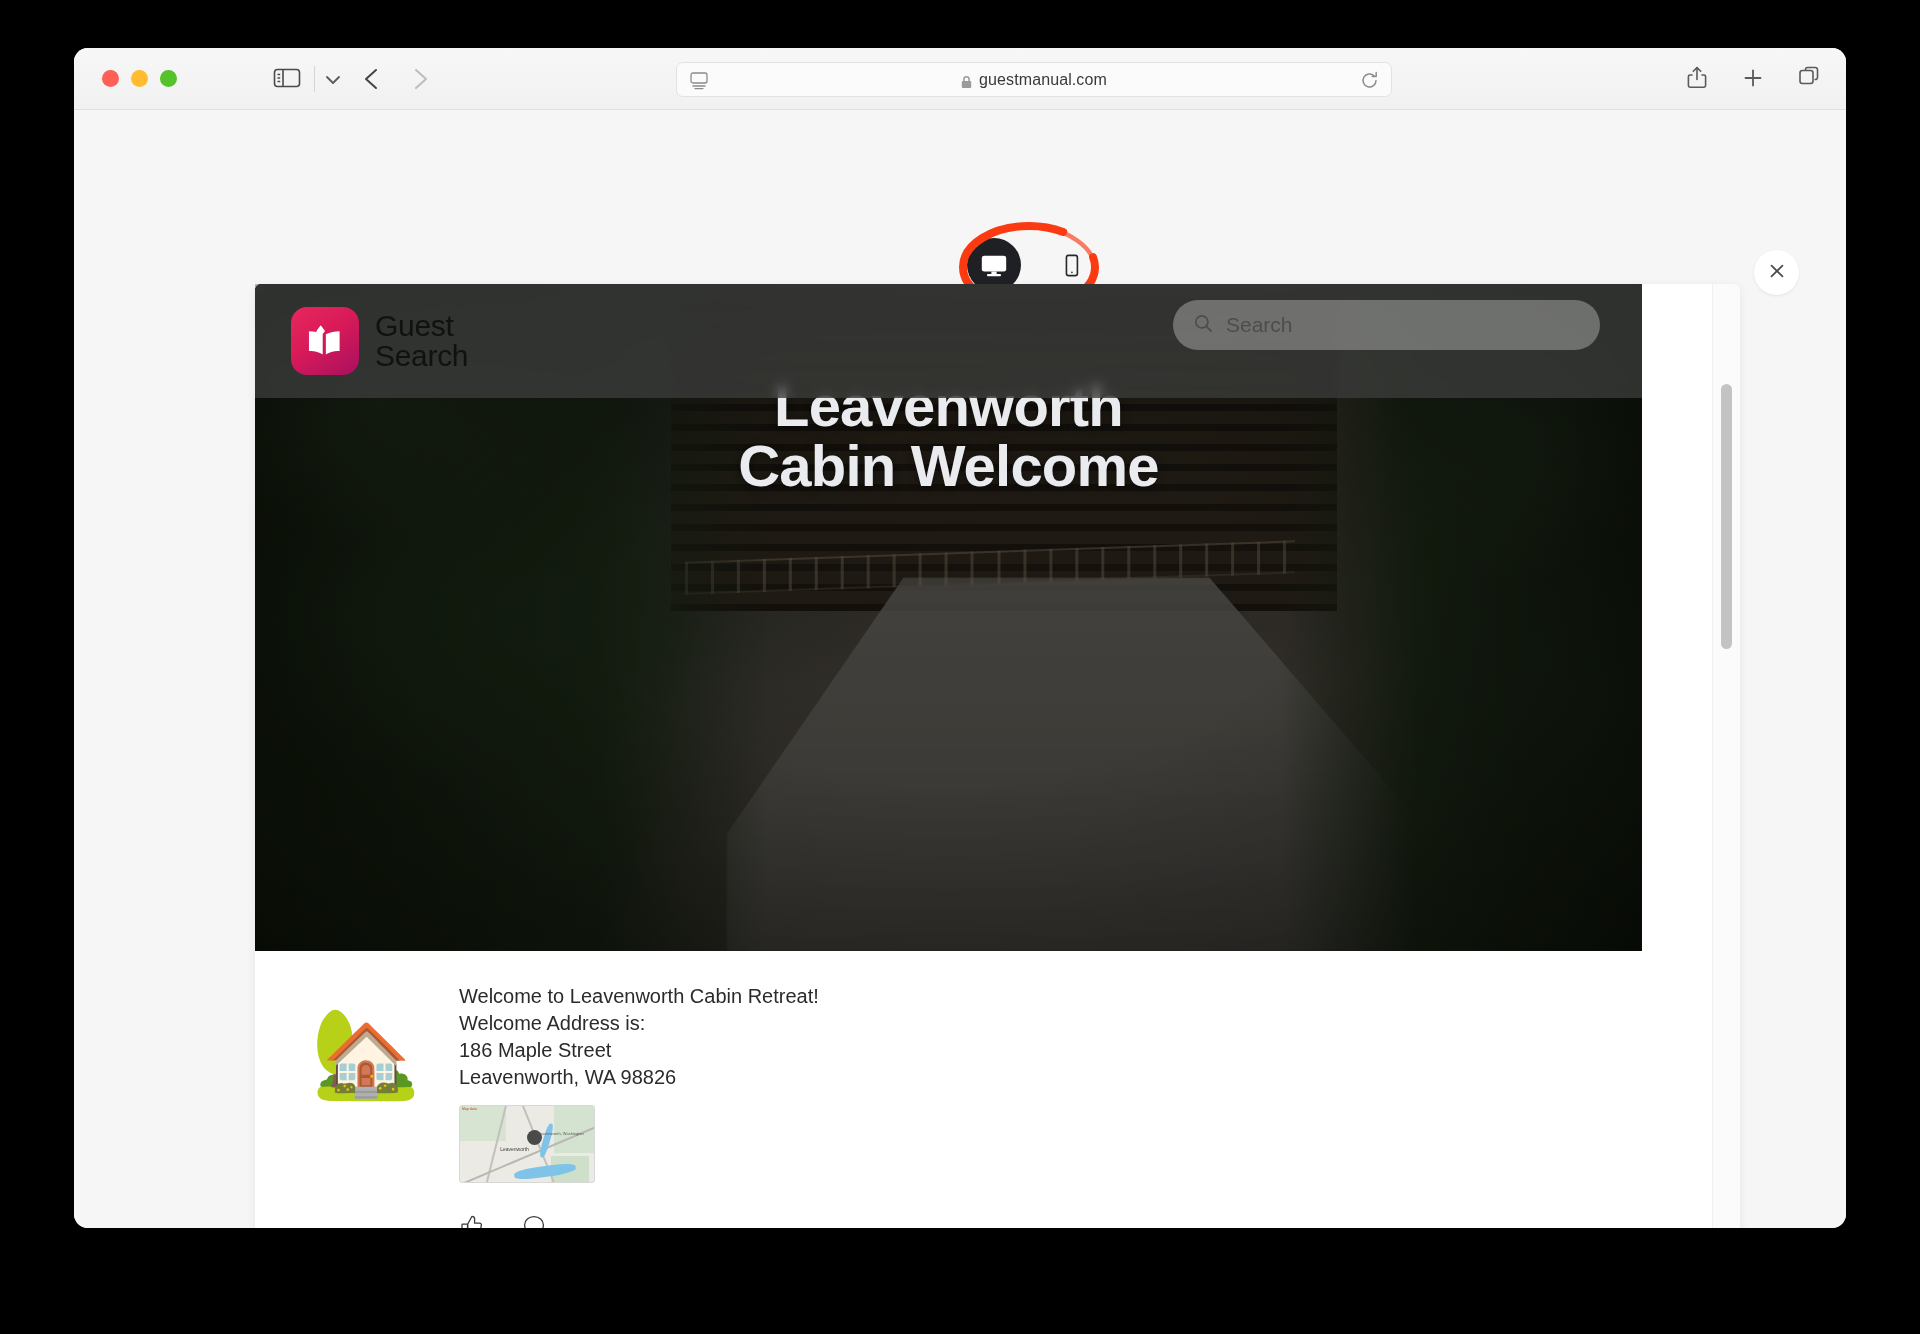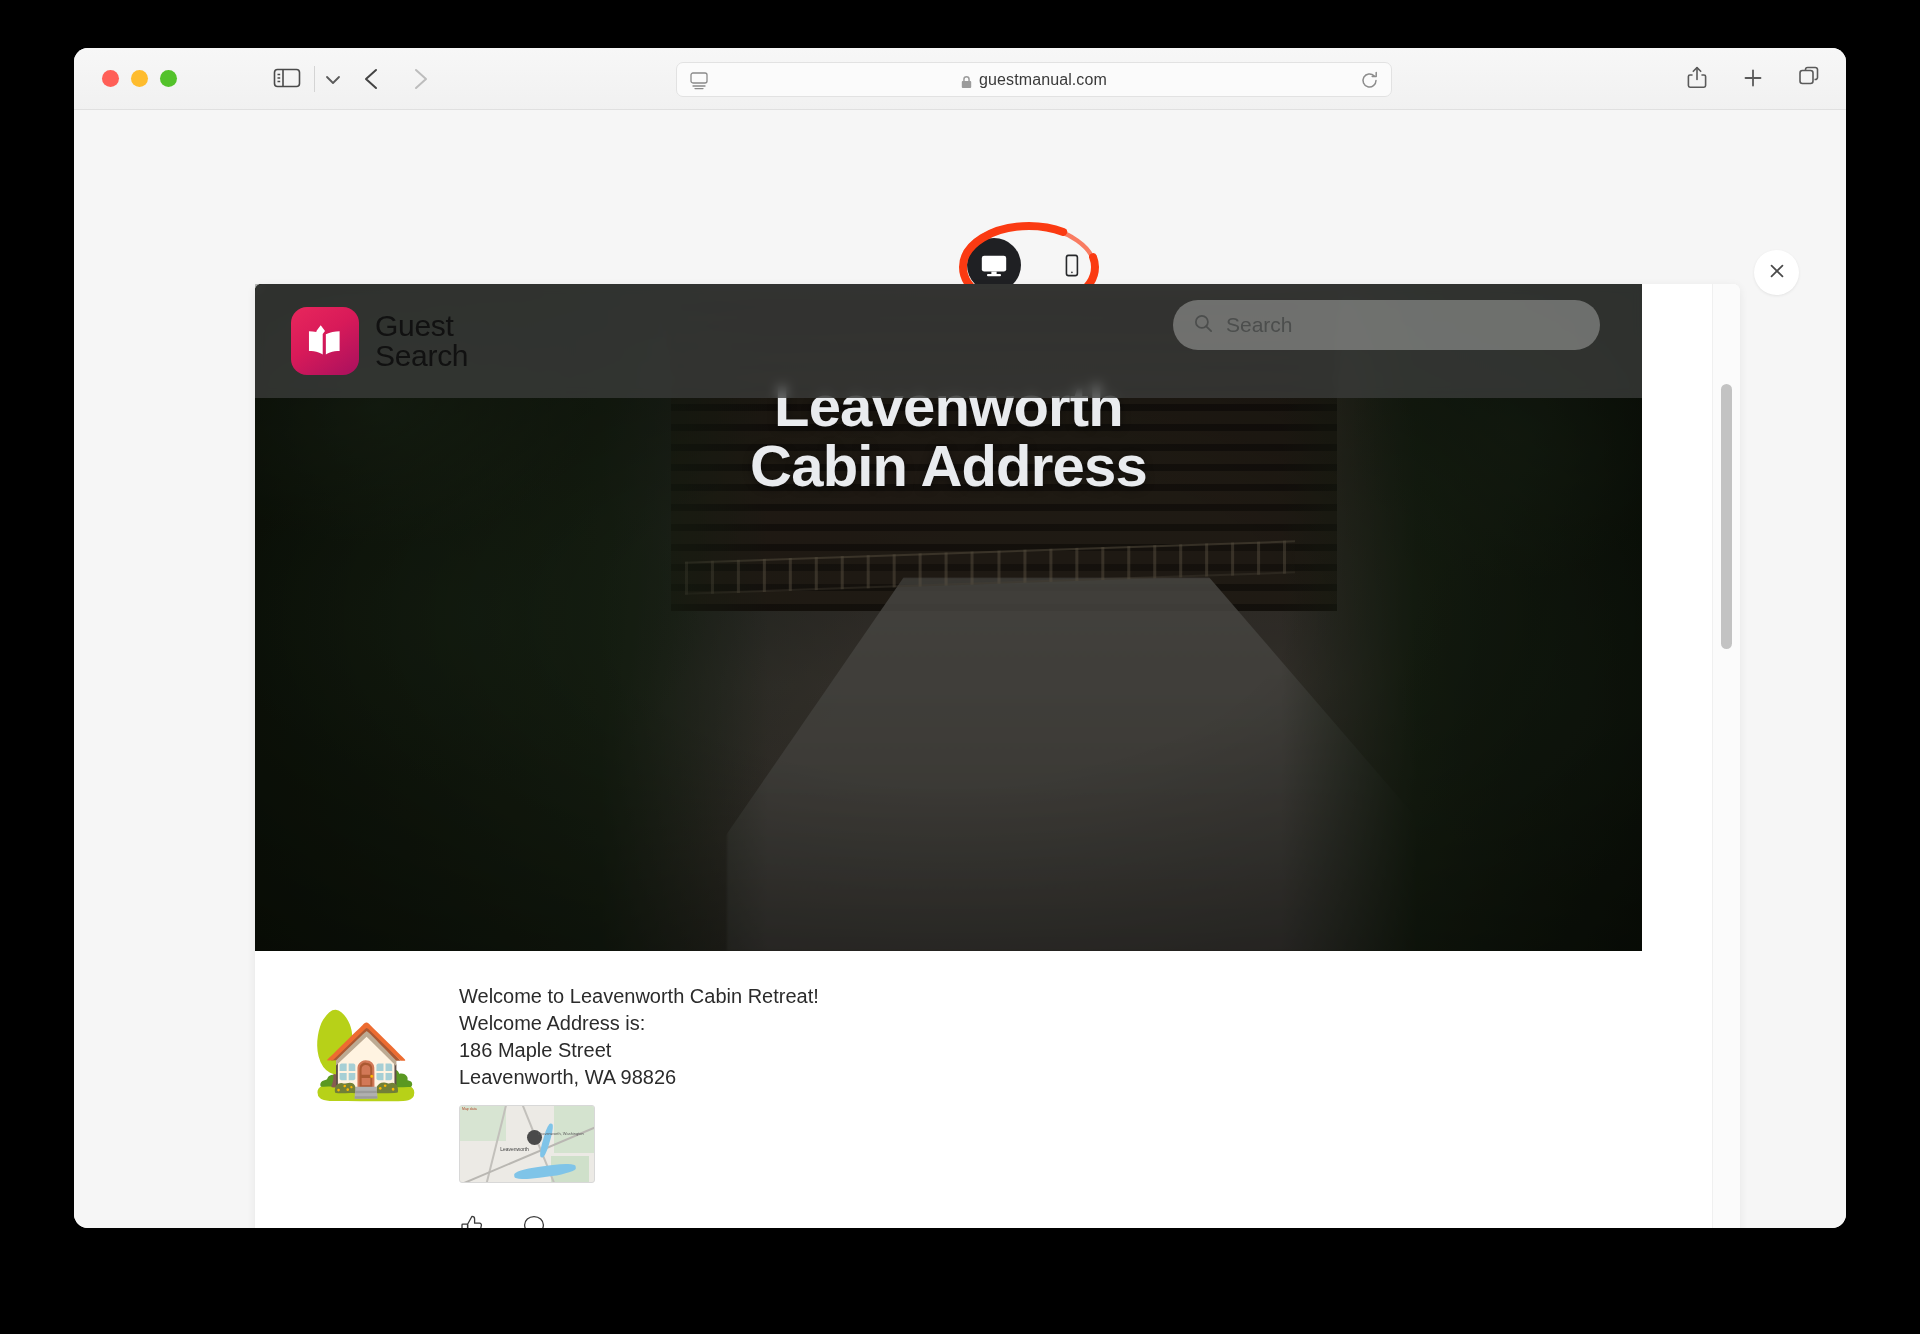--- a/index.html
+++ b/index.html
@@ -510,21 +510,21 @@
           <div class="hero-road"></div>
           <div class="hero-fence"></div>
           <div class="hero-trees-left"></div>
           <div class="hero-trees-right"></div>
           <div class="hero-vignette"></div>
           <div class="hero-darken"></div>
         </div>
 
         <div class="hero-title">
           <div>Leavenworth</div>
-          <div>Cabin Address</div>
+          <div>Cabin Welcome</div>
         </div>
 
         <div class="site-header">
           <div class="brand">
             <div class="brand-logo">
               <svg viewBox="0 0 44 44" width="42" height="42" fill="#ffffff">
                 <path d="M22 11.5 17.5 5.5 13 11.5v1.2c-2.6-.6-5.3-.9-7.8-.9v20.6c3.2 0 7.1.5 10.1 1.6 1.9.7 3.4 1.5 4.3 2.2V14.6l2.4-3.1z"></path>
                 <path d="M22.9 12.9V36.2c.9-.7 2.4-1.5 4.3-2.2 3-1.1 6.9-1.6 10.1-1.6V11.8c-4.9 0-10.2 1-14.4 3.1v-2z"></path>
               </svg>
             </div>

